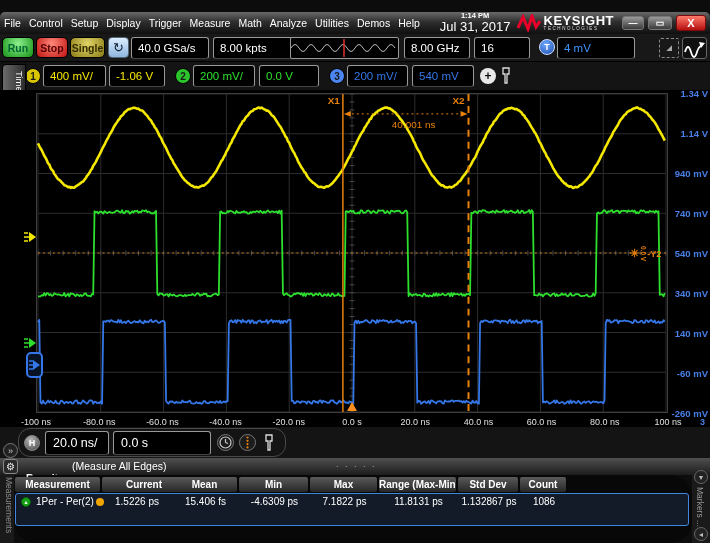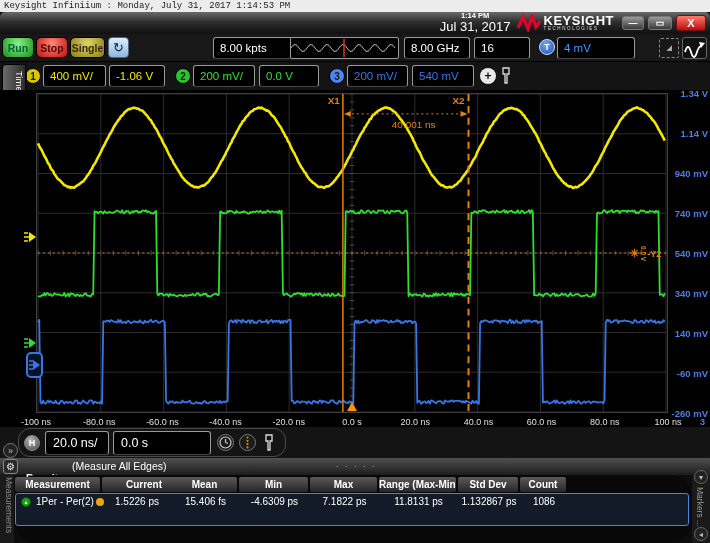--- a/index.html
+++ b/index.html
@@ -160,23 +160,35 @@
     line-height:9px; text-align:center; }
   #meas-dot { position:absolute; left:80px; top:4px; width:8px; height:8px;
     border-radius:50%; background:#f0a400; }
   #meas-name { position:absolute; left:20px; top:1px; color:#fff; font-size:10px; line-height:14px; }
 </style>
 </head>
 <body>
 
 <div id="app">
 
-  <div id="titlestrip">Keysight Infiniium : Monday, July 31, 2017 1:14:53 PM</div>
 
   <div id="menubar">
+    <span style="display:flex;">
+        <span class="menu-item">File</span>
+        <span class="menu-item">Control</span>
+        <span class="menu-item">Setup</span>
+        <span class="menu-item">Display</span>
+        <span class="menu-item">Trigger</span>
+        <span class="menu-item">Measure</span>
+        <span class="menu-item">Math</span>
+        <span class="menu-item">Analyze</span>
+        <span class="menu-item">Utilities</span>
+        <span class="menu-item">Demos</span>
+        <span class="menu-item">Help</span>
+      </span>
     <span id="clock">
       <div class="t1">1:14 PM</div>
       <div class="t2">Jul 31, 2017</div>
     </span>
     <span id="brand">
       <svg width="24" height="18" viewBox="0 0 24 18">
         <polyline points="1,14 6,3 11,15 15,2 19,13 23,7" fill="none" stroke="#e9002a" stroke-width="3"></polyline>
       </svg>
       <span class="btxt">
         <div class="b1">KEYSIGHT</div>
@@ -188,20 +200,21 @@
     <span class="winbtn" id="btn-close">X</span>
   </div>
 
   <div id="toolbar">
     <div class="pillbtn" id="run-btn">Run</div>
     <div class="pillbtn" id="stop-btn">Stop</div>
     <div class="pillbtn" id="single-btn">Single</div>
     <div id="clear-btn">
       <span>↻</span>
     </div>
+    <div class="tfield" id="f-rate">40.0 GSa/s</div>
     <div class="tfield" id="f-depth">8.00 kpts</div>
     <div id="wfm-preview">
       <svg width="107" height="20" viewBox="0 0 107 20">
         <path d="M0,10 q4,-7 8,0 t8,0 t8,0 t8,0 t8,0 t8,0 t8,0 t8,0 t8,0 t8,0 t8,0 t8,0 t8,0" fill="none" stroke="#b8b8b8" stroke-width="1"></path>
         <line x1="53" y1="1" x2="53" y2="19" stroke="#e03030" stroke-width="1.5"></line>
       </svg>
     </div>
     <div class="tfield" id="f-bw">8.00 GHz</div>
     <div class="tfield" id="f-avg">16</div>
     <div id="trig-t">T</div>

